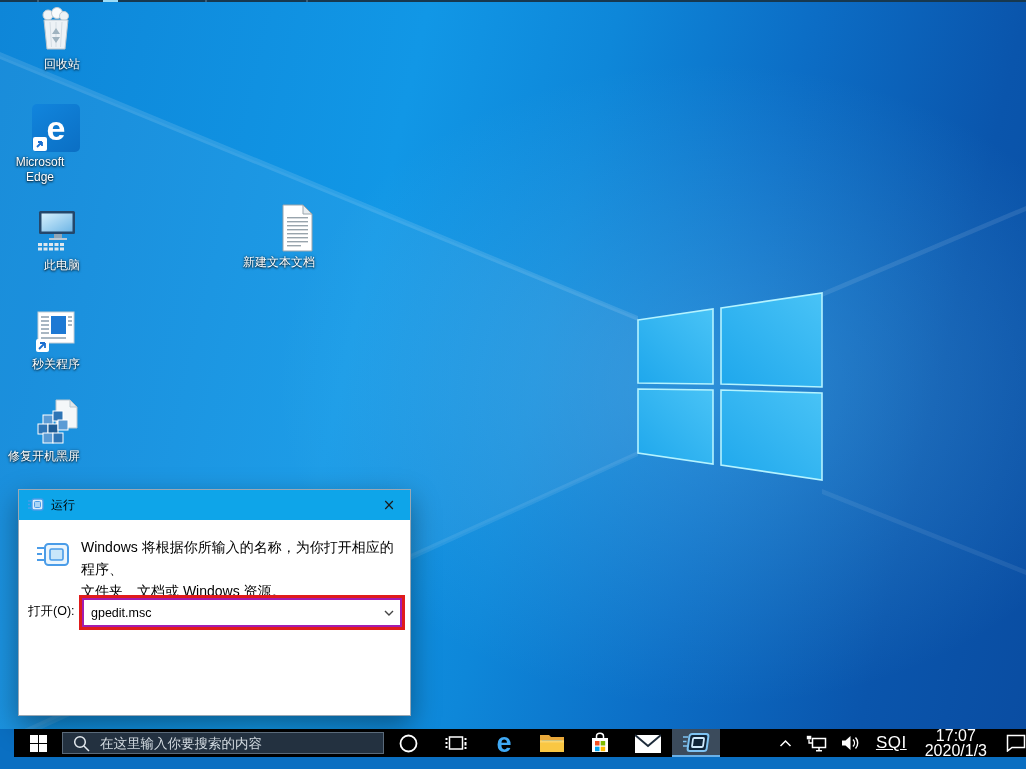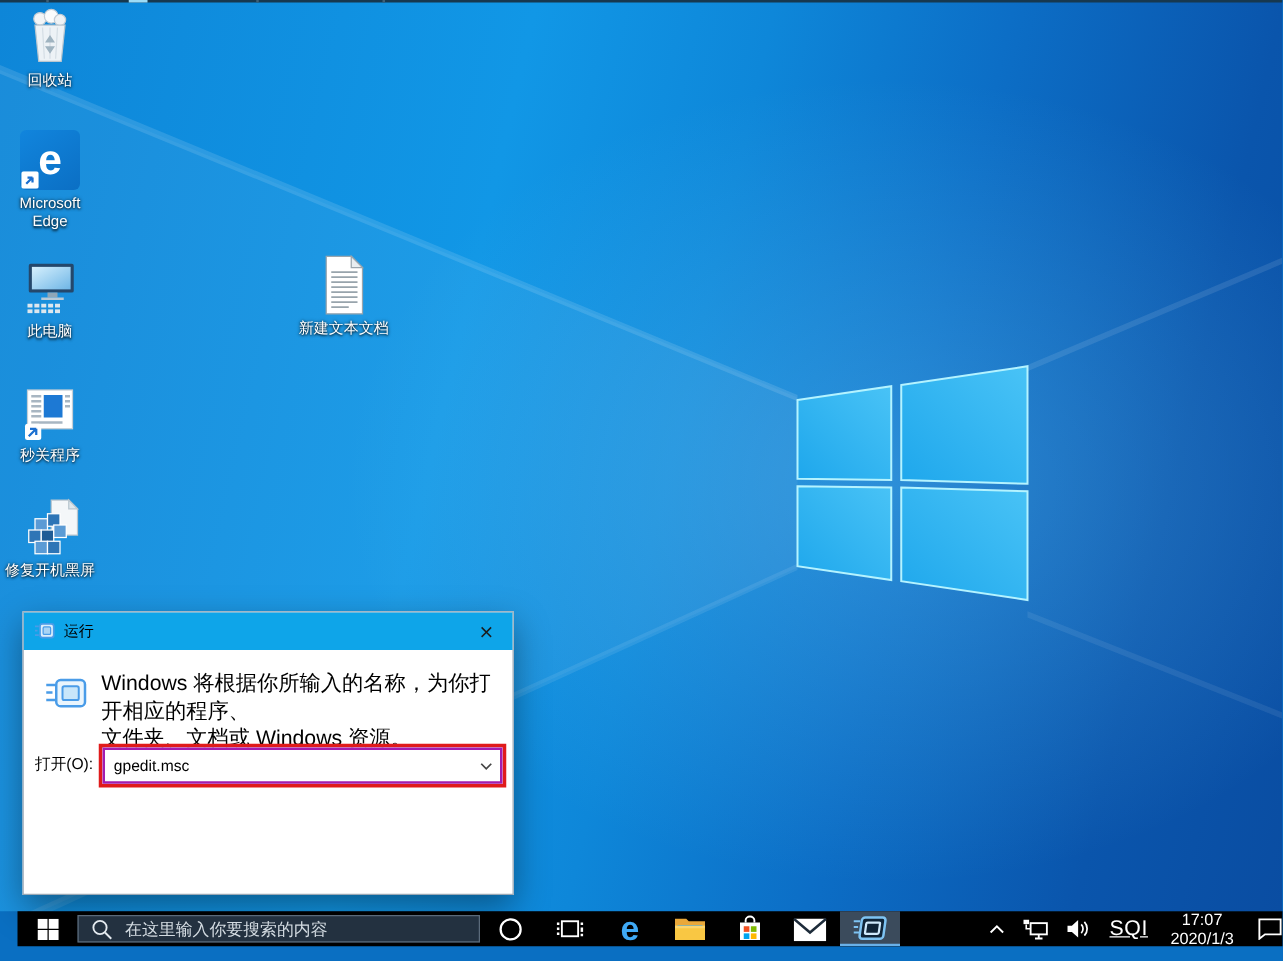--- a/index.html
+++ b/index.html
@@ -12,34 +12,34 @@
       radial-gradient(620px 460px at 710px 385px, rgba(120,215,255,.30), rgba(120,215,255,0) 70%),
       linear-gradient(103deg, #0e86d8 0%, #1197e6 36%, #0e87d9 52%, #0c6ec6 68%, #0a55ac 86%, #0a4da2 100%);
   }
   .wallpaper svg { position:absolute; left:0; top:0; }
 
   
   .top-strip { position:absolute; left:0; top:0; width:1026px; height:2px; background:#17384f; z-index:5; }
   .top-strip .seg { position:absolute; top:0; height:2px; }
 
   
-  .desk-icon { position:absolute; width:80px; display:flex; flex-direction:column; align-items:center; gap:3px; z-index:3; cursor:default; }
+  .desk-icon { position:absolute; width:80px; display:flex; flex-direction:column; align-items:flex-end; gap:3px; z-index:3; cursor:default; }
   .desk-icon .glyph { display:flex; align-items:center; justify-content:center; }
   .desk-icon .lbl { font-size:12px; color:#fff; text-align:center; line-height:15px;
      text-shadow:0 1px 2px rgba(0,0,0,.85), 0 0 3px rgba(0,0,0,.6); max-width:80px; }
 
   
   .dialog { position:absolute; left:18px; top:489px; width:393px; height:227px; background:#fff;
      border:1px solid #9aa8b5; box-shadow:0 10px 26px rgba(0,0,0,.38); z-index:10; font-size:12px; color:#000; }
   .dlg-titlebar { position:absolute; left:0; top:0; width:100%; height:30px; display:flex; align-items:center; padding-left:9px; background:#0ea5e9; }
   .dlg-title { margin-left:7px; font-size:12px; color:#000; }
   .dlg-close { position:absolute; right:0; top:0; width:42px; height:30px; border:none; background:transparent;
      font-size:15px; color:#1b1b1b; cursor:pointer; font-family:"DejaVu Sans",sans-serif; }
   .dlg-desc-icon { position:absolute; left:17px; top:52px; }
-  .dlg-desc { position:absolute; left:62px; top:46px; width:320px; line-height:22px; font-size:17px; }
+  .dlg-desc { position:absolute; left:62px; top:46px; width:320px; line-height:22px; font-size:14px; }
   .dlg-open-label { position:absolute; left:9px; top:113px; font-size:12.5px; }
   .highlight-box { position:absolute; left:60px; top:105px; width:326px; height:35px; border:3px solid #e01b1b; z-index:2; }
   .combo { position:relative; width:100%; height:100%; background:#fff; border:2px solid #a21caf; display:flex; align-items:center; }
   .combo input { flex:1; border:none; outline:none; font-size:12.5px; padding-left:7px; font-family:inherit; color:#000; background:transparent; }
   .combo .chev { width:22px; display:flex; align-items:center; justify-content:center; cursor:pointer; }
   .dlg-footer { position:absolute; left:0; top:160px; width:100%; height:67px; background:#f0f0f0; border-top:1px solid #e2e2e2; }
   .dlg-btn { position:absolute; top:20px; height:25px; background:#e1e1e1; border:1px solid #adadad; font-size:12px;
      font-family:inherit; color:#000; cursor:pointer; }
   .dlg-btn.default { border:2px solid #0078d7; }
   .btn-ok { left:111px; width:84px; }
@@ -50,21 +50,21 @@
   .taskbar { position:absolute; left:14px; top:729px; width:1026px; height:28px; background:#000000; z-index:20; display:flex; align-items:stretch; }
   .tb-btn { width:48px; display:flex; align-items:center; justify-content:center; background:transparent; border:none; cursor:pointer; position:relative; }
   .search-box { width:322px; margin:3px 0; background:#233140; border:1px solid #5a6a7a; display:flex; align-items:center; gap:10px; padding:0 10px; cursor:text; }
   .search-box input { flex:1; background:transparent; border:none; outline:none; color:#e8eef3; font-size:13.5px; font-family:inherit; }
   .search-box input::placeholder { color:#d4dce2; opacity:1; }
   .tb-app.active { background:#3b4b5c; box-shadow:inset 0 -2px 0 #6ab1e8; }
   .edge-e { font-size:27px; font-weight:bold; color:#3fa9f5; line-height:1; }
   .tray { margin-left:auto; display:flex; align-items:stretch; }
   .tray-btn { display:flex; align-items:center; justify-content:center; background:transparent; border:none; cursor:pointer; padding:0 7px; color:#fff; }
   .ime { font-size:17px; color:#fff; letter-spacing:.5px; padding:0 9px;text-decoration:underline; }
-  .clock { flex-direction:column; line-height:15px; font-size:13px; color:#fff; padding:0 9px; text-align:left; }
+  .clock { flex-direction:column; line-height:15px; font-size:16px; color:#fff; padding:0 9px; text-align:left; }
   .action-center { padding:0 14px 0 10px; }
 </style>
 </head>
 <body>
 
 <div class="wallpaper">
   <svg width="1026" height="729" viewBox="0 0 1026 729">
     <defs>
       <linearGradient id="pane" x1="0" y1="1" x2="1" y2="0">
         <stop offset="0" stop-color="#1ea7ec"></stop>

